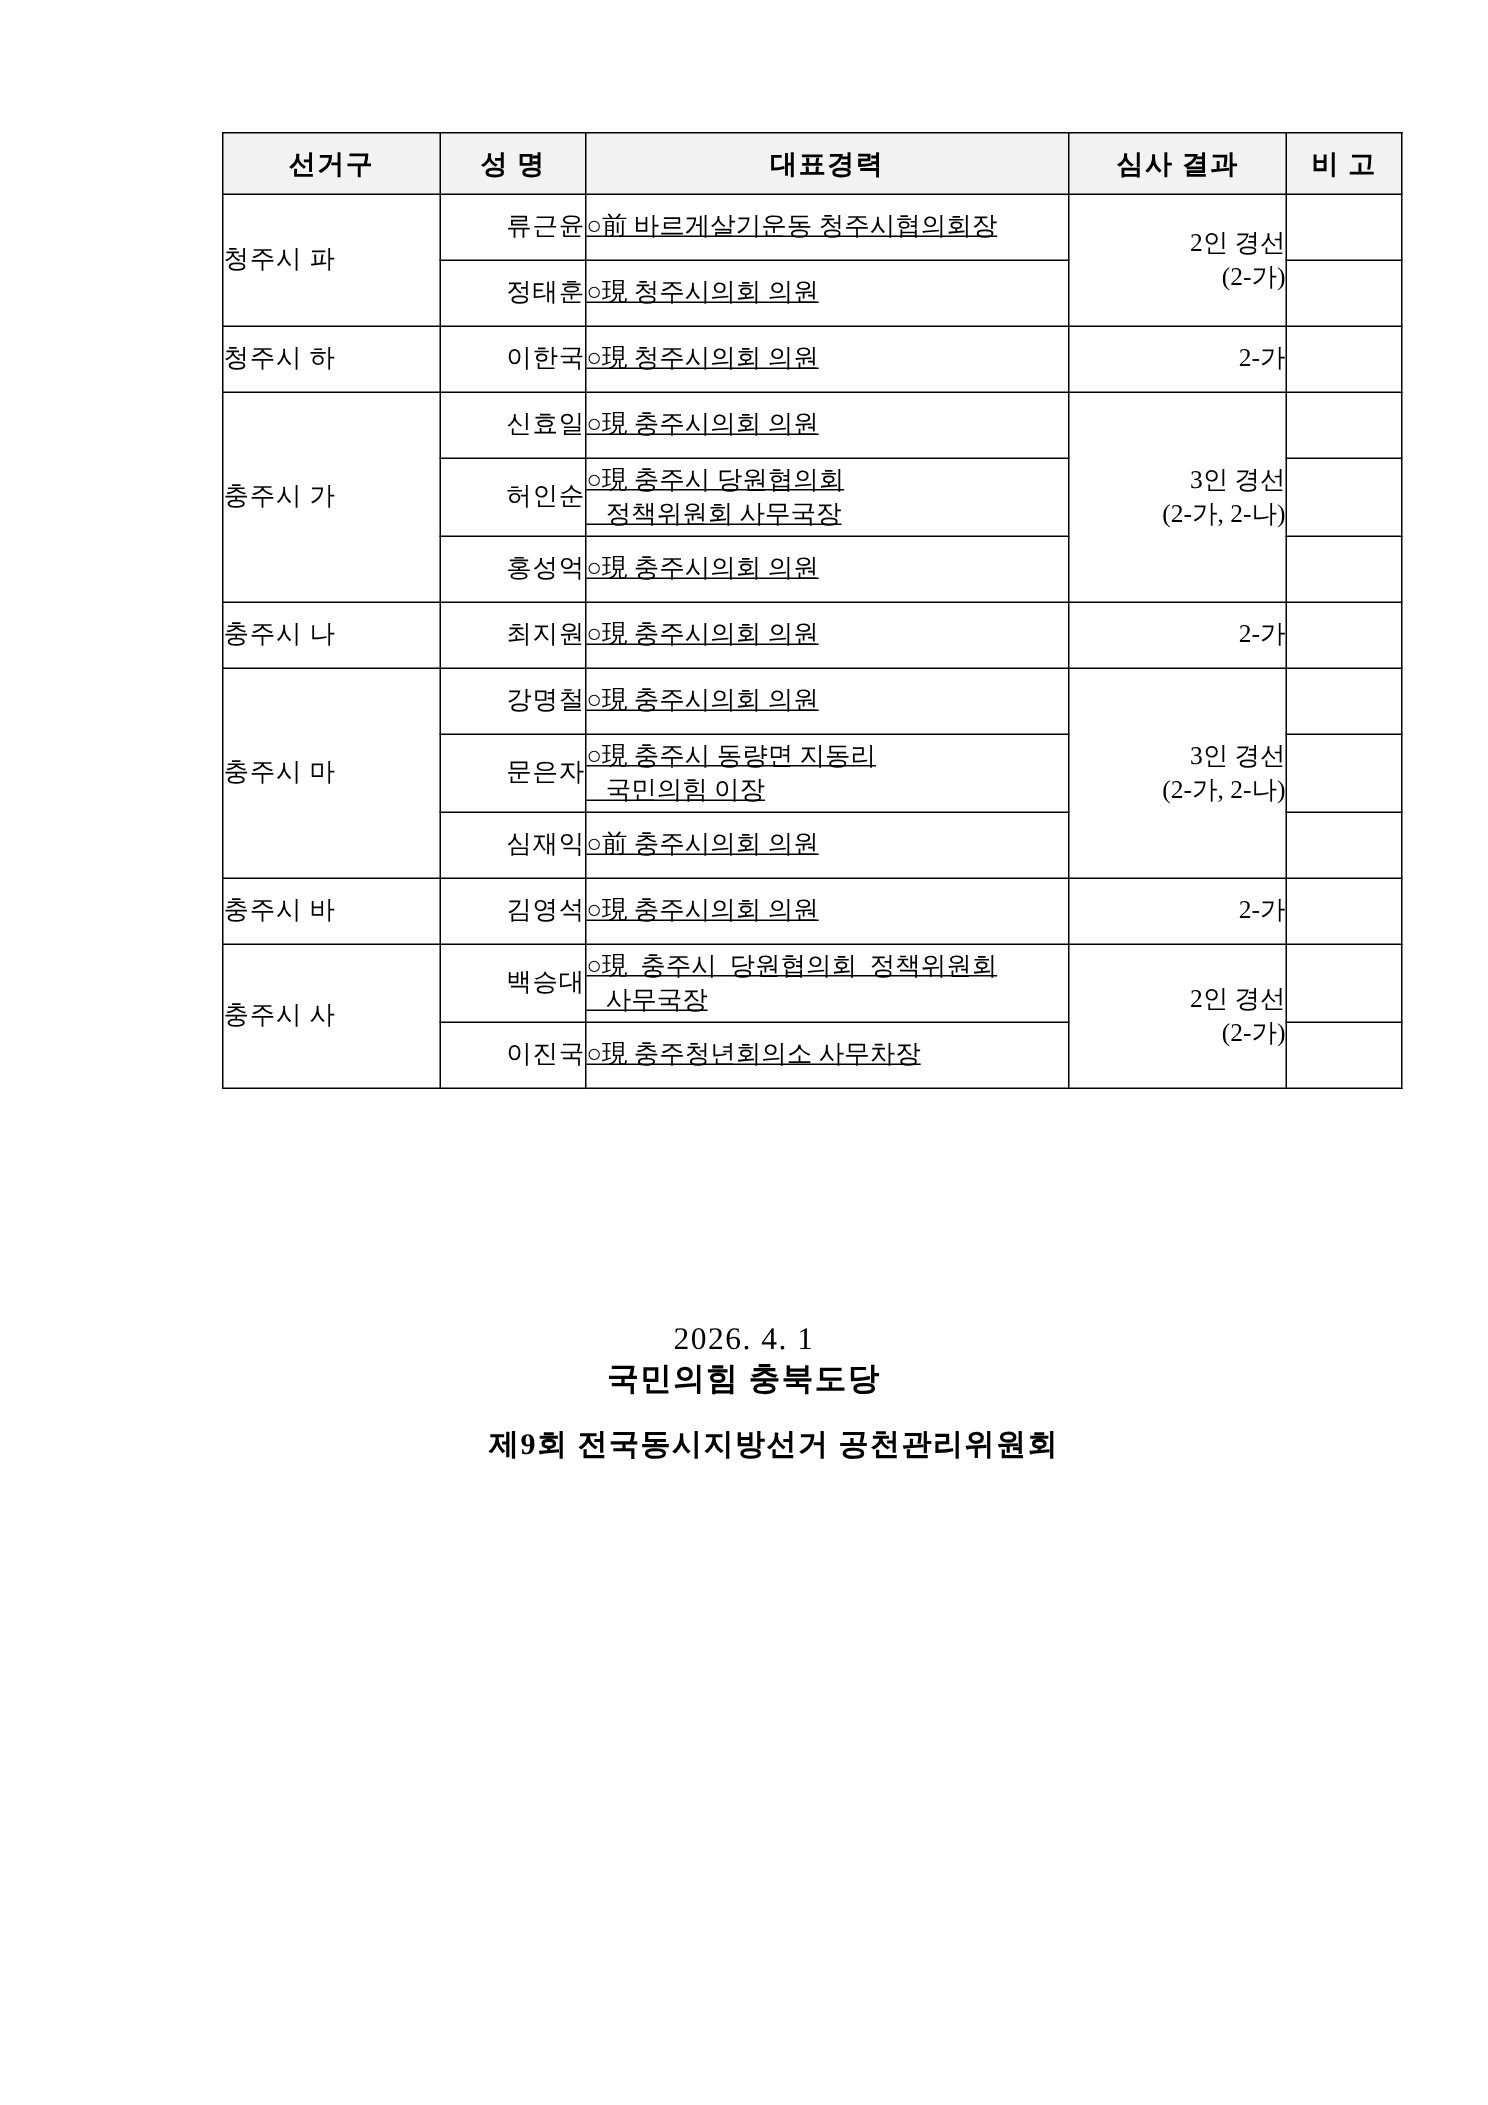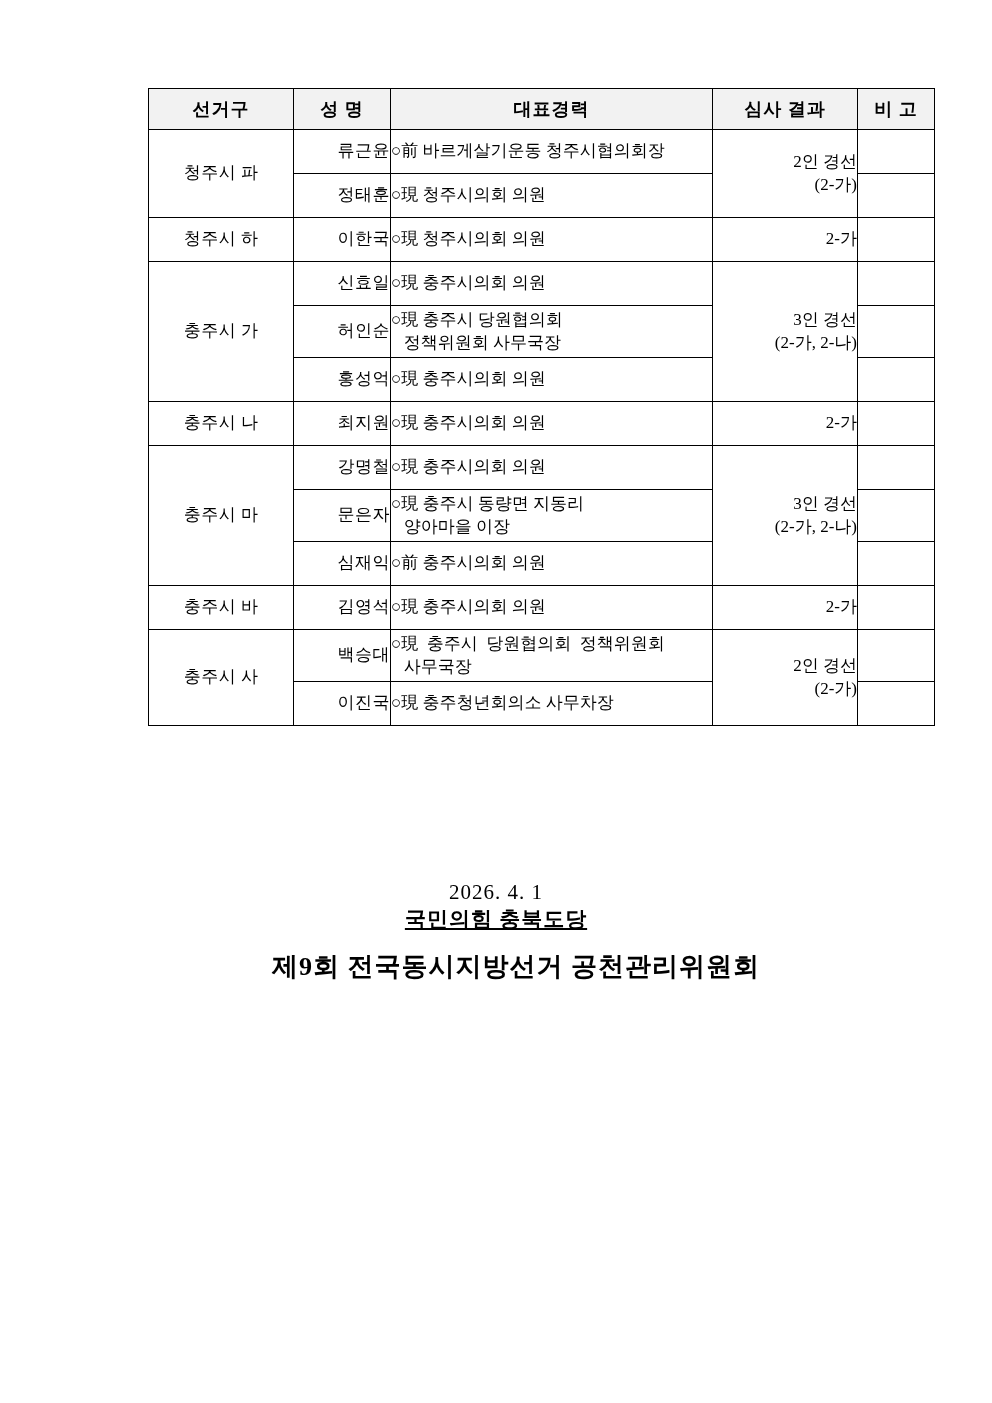--- a/index.html
+++ b/index.html
@@ -49,33 +49,33 @@
     letter-spacing: 1px;
     font-size: 18px;
   }
   .col-district { width: 145px; }
   .col-name { width: 97px; }
   .col-career { width: 322px; }
   .col-result { width: 145px; }
   .col-remark { width: 77px; }
 
   td.district {
-    text-align: center;
     font-size: 17px;
     letter-spacing: 0.5px;
   }
   td.name {
     text-align: right;
     font-size: 17px;
     letter-spacing: 0.5px;
   }
   td.career {
     text-align: left;
     padding: 6px 4px 6px 8px;
     font-size: 16.5px;
+    text-decoration: underline;
   }
   td.career .line {
     display: block;
     white-space: pre;
   }
   td.result {
     text-align: right;
     font-size: 17px;
     line-height: 1.45;
   }
@@ -98,24 +98,23 @@
   .footer .date {
     font-size: 21px;
     letter-spacing: 1px;
     font-family: "Liberation Serif", "DejaVu Serif", serif;
   }
   .footer .org {
     font-size: 21px;
     font-weight: bold;
     letter-spacing: 1px;
     margin-bottom: 16px;
-    text-decoration: underline;
   }
   .footer .committee {
-    font-size: 26px;
+    font-size: 20px;
     font-weight: bold;
     letter-spacing: 1px;
     margin-left: 40px;
   }
 </style>
 </head>
 <body>
 
 <div class="page">
 
@@ -215,21 +214,21 @@
             <td class="result" rowspan="3">
               <span class="sub">3인 경선</span>
               <span class="sub">(2-가, 2-나)</span>
             </td>
             <td class="remark"></td>
           </tr>
           <tr class="row-2">
             <td class="name">문은자</td>
             <td class="career">
               <span class="line">○現 충주시 동량면 지동리</span>
-              <span class="line">   양아마을 이장</span>
+              <span class="line">   국민의힘 이장</span>
             </td>
             <td class="remark"></td>
           </tr>
           <tr class="row-1">
             <td class="name">심재익</td>
             <td class="career">
               <span class="line">○前 충주시의회 의원</span>
             </td>
             <td class="remark"></td>
           </tr>

